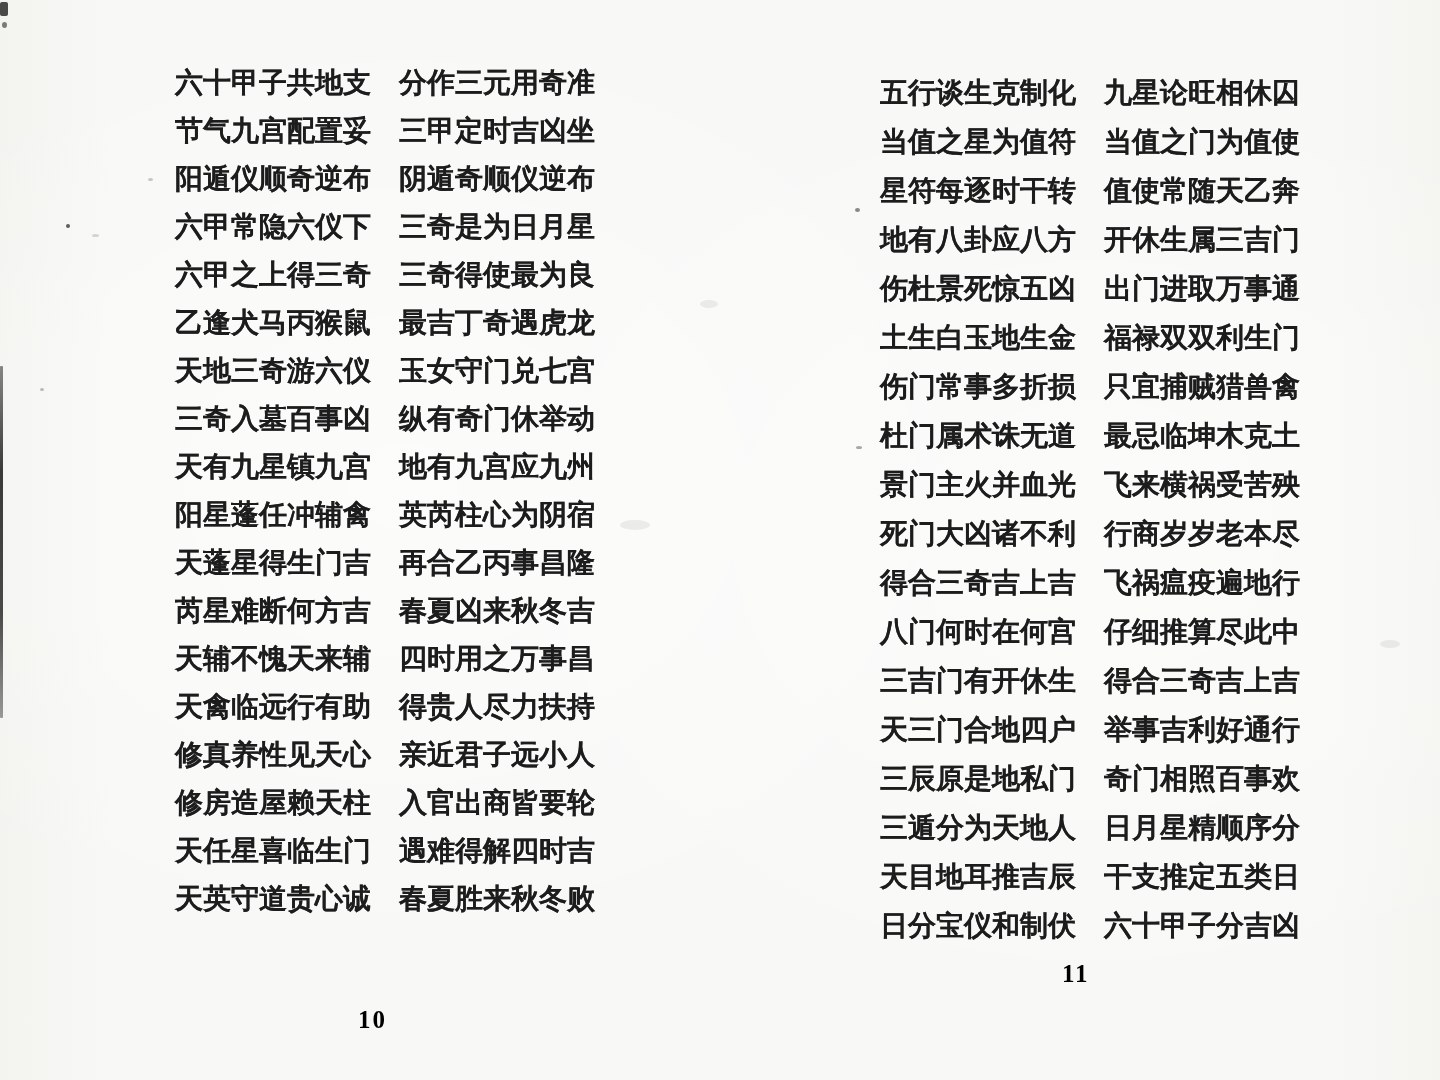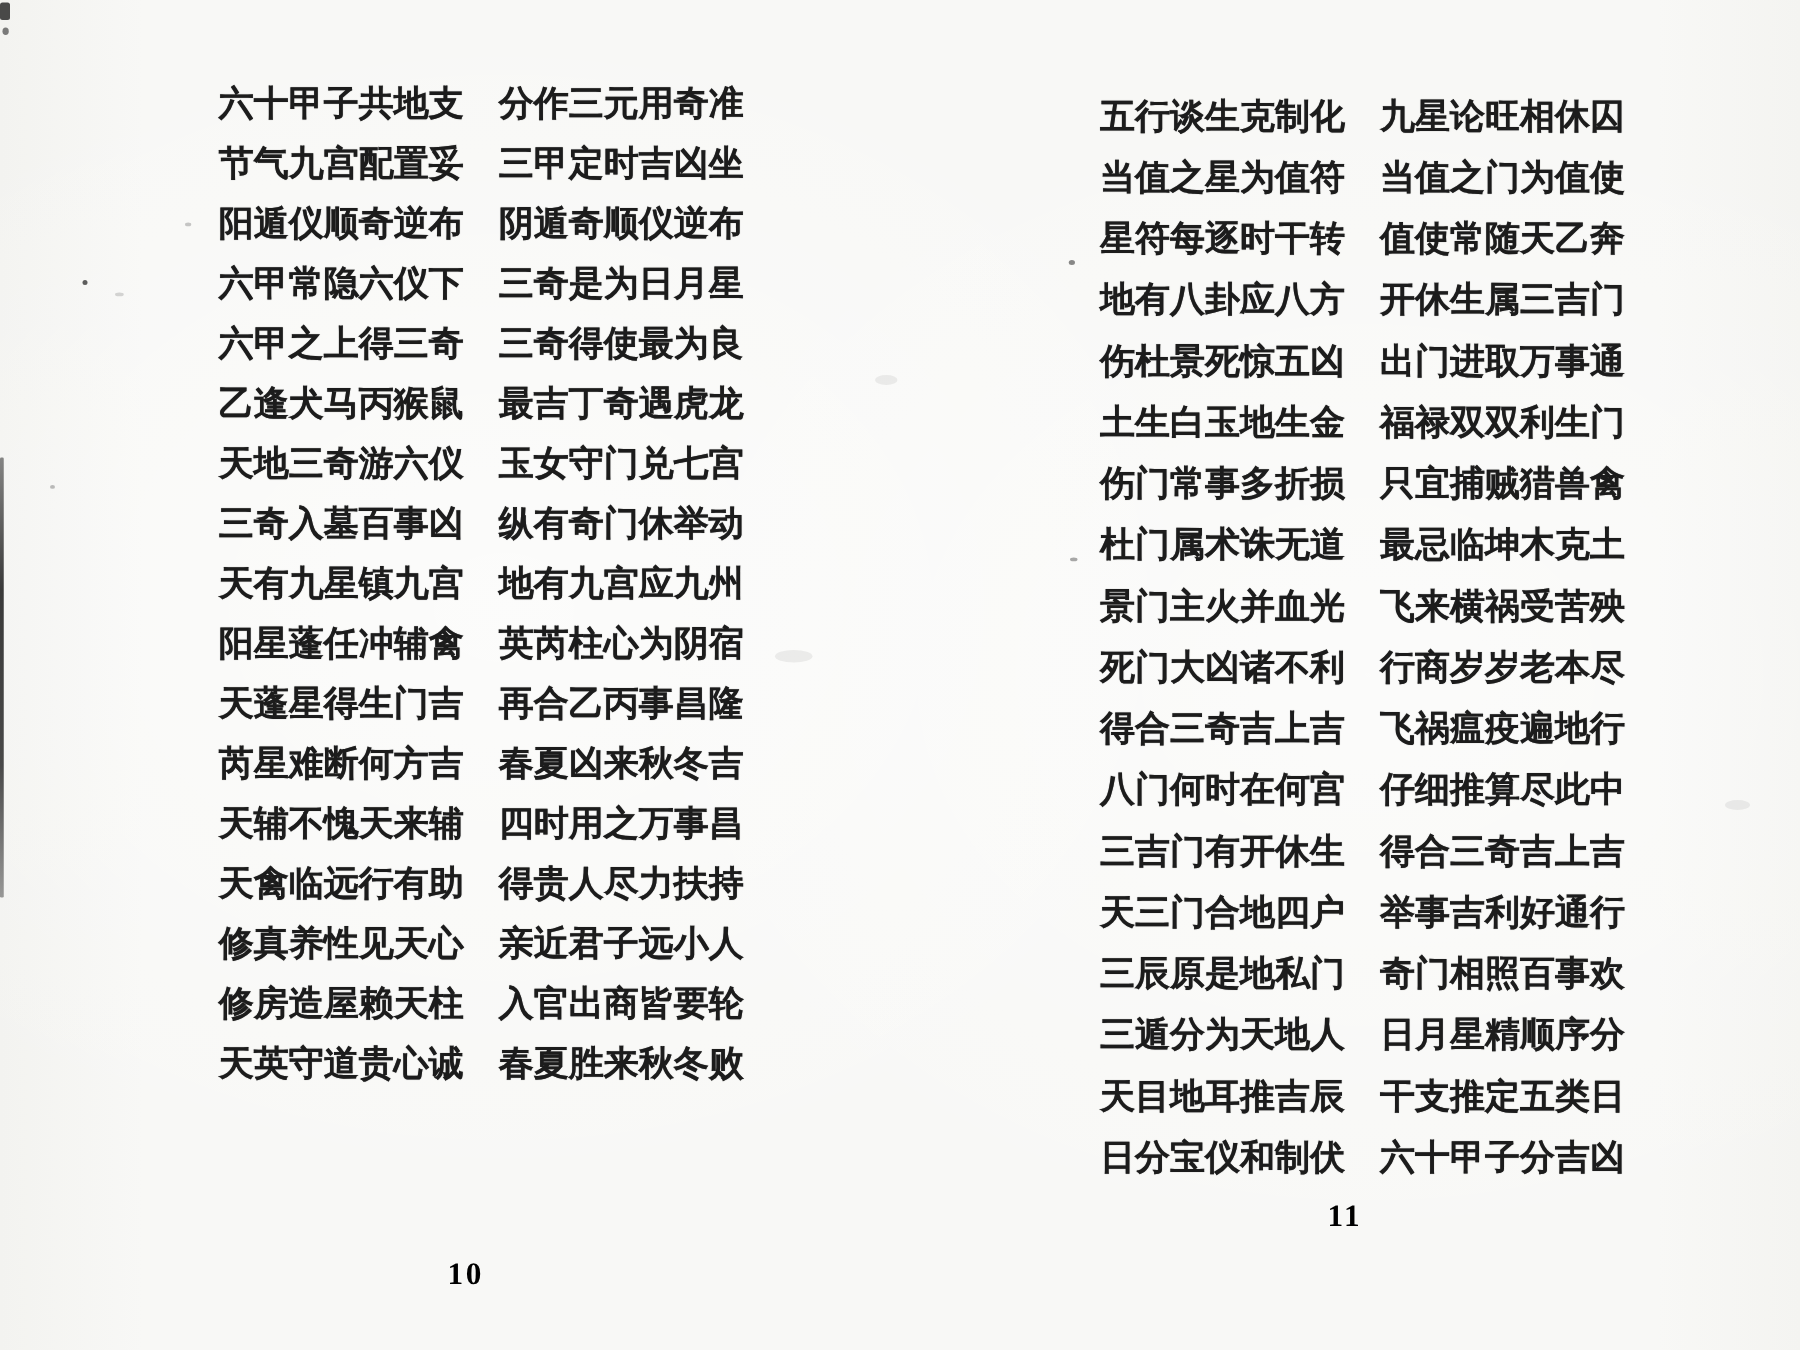--- a/index.html
+++ b/index.html
@@ -143,20 +143,24 @@
       <span class="half-a">天禽临远行有助</span>
       <span class="half-b">得贵人尽力扶持</span>
     </div>
   <div class="verse-row">
       <span class="half-a">修真养性见天心</span>
       <span class="half-b">亲近君子远小人</span>
     </div>
   <div class="verse-row">
       <span class="half-a">修房造屋赖天柱</span>
       <span class="half-b">入官出商皆要轮</span>
+    </div>
+  <div class="verse-row">
+      <span class="half-a">天任星喜临生门</span>
+      <span class="half-b">遇难得解四时吉</span>
     </div>
   <div class="verse-row">
       <span class="half-a">天英守道贵心诚</span>
       <span class="half-b">春夏胜来秋冬败</span>
     </div>
 </div>
 
 <div class="page-block page-right" style="left:880px; top:63px;">
   <div class="verse-row">
       <span class="half-a">五行谈生克制化</span>

